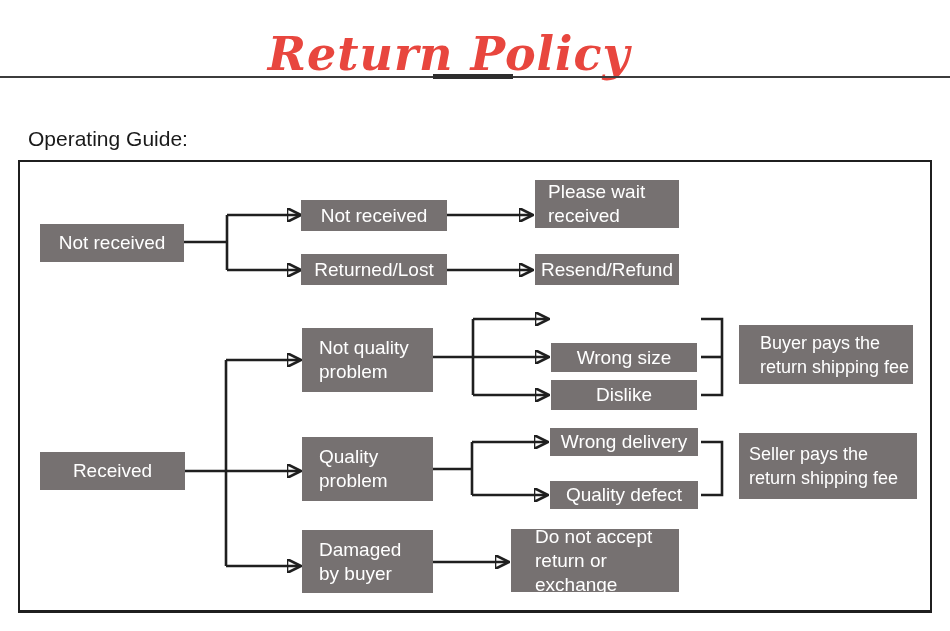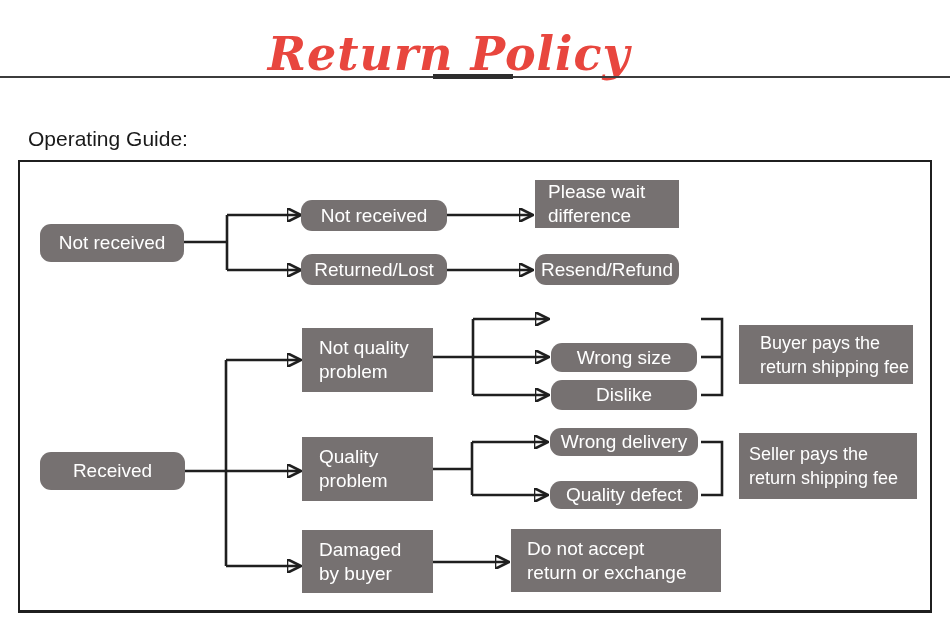--- a/index.html
+++ b/index.html
@@ -58,21 +58,21 @@
     position:absolute;
     background:var(--node-gray);
     color:var(--node-text);
     font-size:19px;
     line-height:24px;
     display:flex;
     flex-direction:column;
     justify-content:center;
     white-space:pre-line;
   }
-  .node.center{align-items:center;text-align:center;border-radius:11px;}
+  .node.center{align-items:center;text-align:center;}
   .node.left{align-items:flex-start;text-align:left;}
   .connectors{
     position:absolute;
     left:0;top:0;width:950px;height:631px;
     pointer-events:none;
   }
   .connectors path{
     fill:none;
     stroke:var(--line-dark);
     stroke-width:2.6;
@@ -136,21 +136,21 @@
     </g>
   </svg>
 
   <div class="node center" style="left:40px;top:224px;width:144px;height:38px">Not received</div>
 
   <div class="node center" style="left:301px;top:200px;width:146px;height:31px">Not received</div>
 
   <div class="node center" style="left:301px;top:254px;width:146px;height:31px">Returned/Lost</div>
 
   <div class="node left" style="left:535px;top:180px;width:144px;height:48px;padding-left:13px">Please wait
-difference</div>
+received</div>
 
   <div class="node center" style="left:535px;top:254px;width:144px;height:31px">Resend/Refund</div>
 
   <div class="node center" style="left:40px;top:452px;width:145px;height:38px">Received</div>
 
   <div class="node left" style="left:302px;top:328px;width:131px;height:64px;padding-left:17px">Not quality
 problem</div>
 
   <div class="node left" style="left:302px;top:437px;width:131px;height:64px;padding-left:17px">Quality
 problem</div>
@@ -166,16 +166,16 @@
   <div class="node center" style="left:550px;top:428px;width:148px;height:28px">Wrong delivery</div>
 
   <div class="node center" style="left:550px;top:481px;width:148px;height:28px">Quality defect</div>
 
   <div class="node left" style="left:739px;top:325px;width:174px;height:59px;padding-left:21px;font-size:18px">Buyer pays the
 return shipping fee</div>
 
   <div class="node left" style="left:739px;top:433px;width:178px;height:66px;padding-left:10px;font-size:18px">Seller pays the
 return shipping fee</div>
 
-  <div class="node left" style="left:511px;top:529px;width:210px;height:63px;padding-left:16px">Do not accept
+  <div class="node left" style="left:511px;top:529px;width:168px;height:63px;padding-left:24px">Do not accept
 return or exchange</div>
 
 </div>
 
 </body></html>

